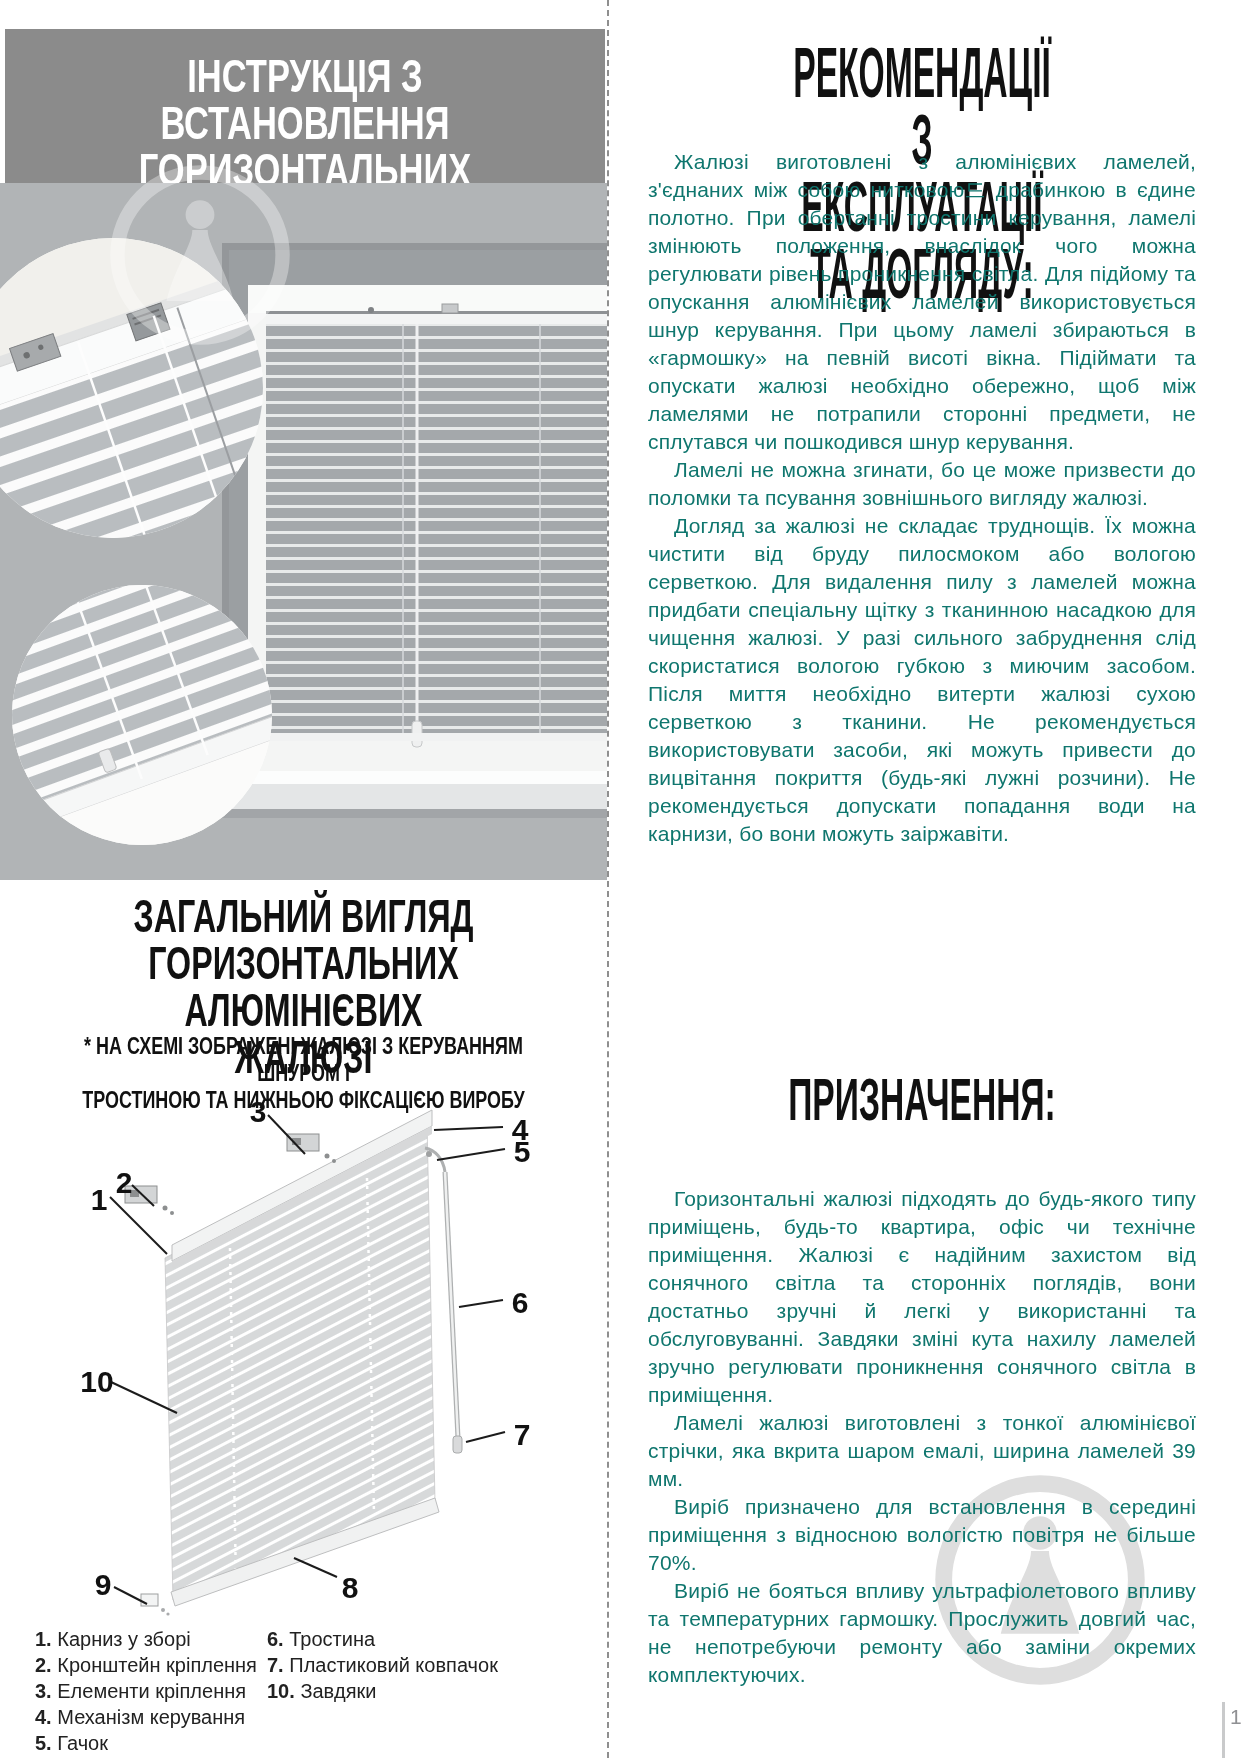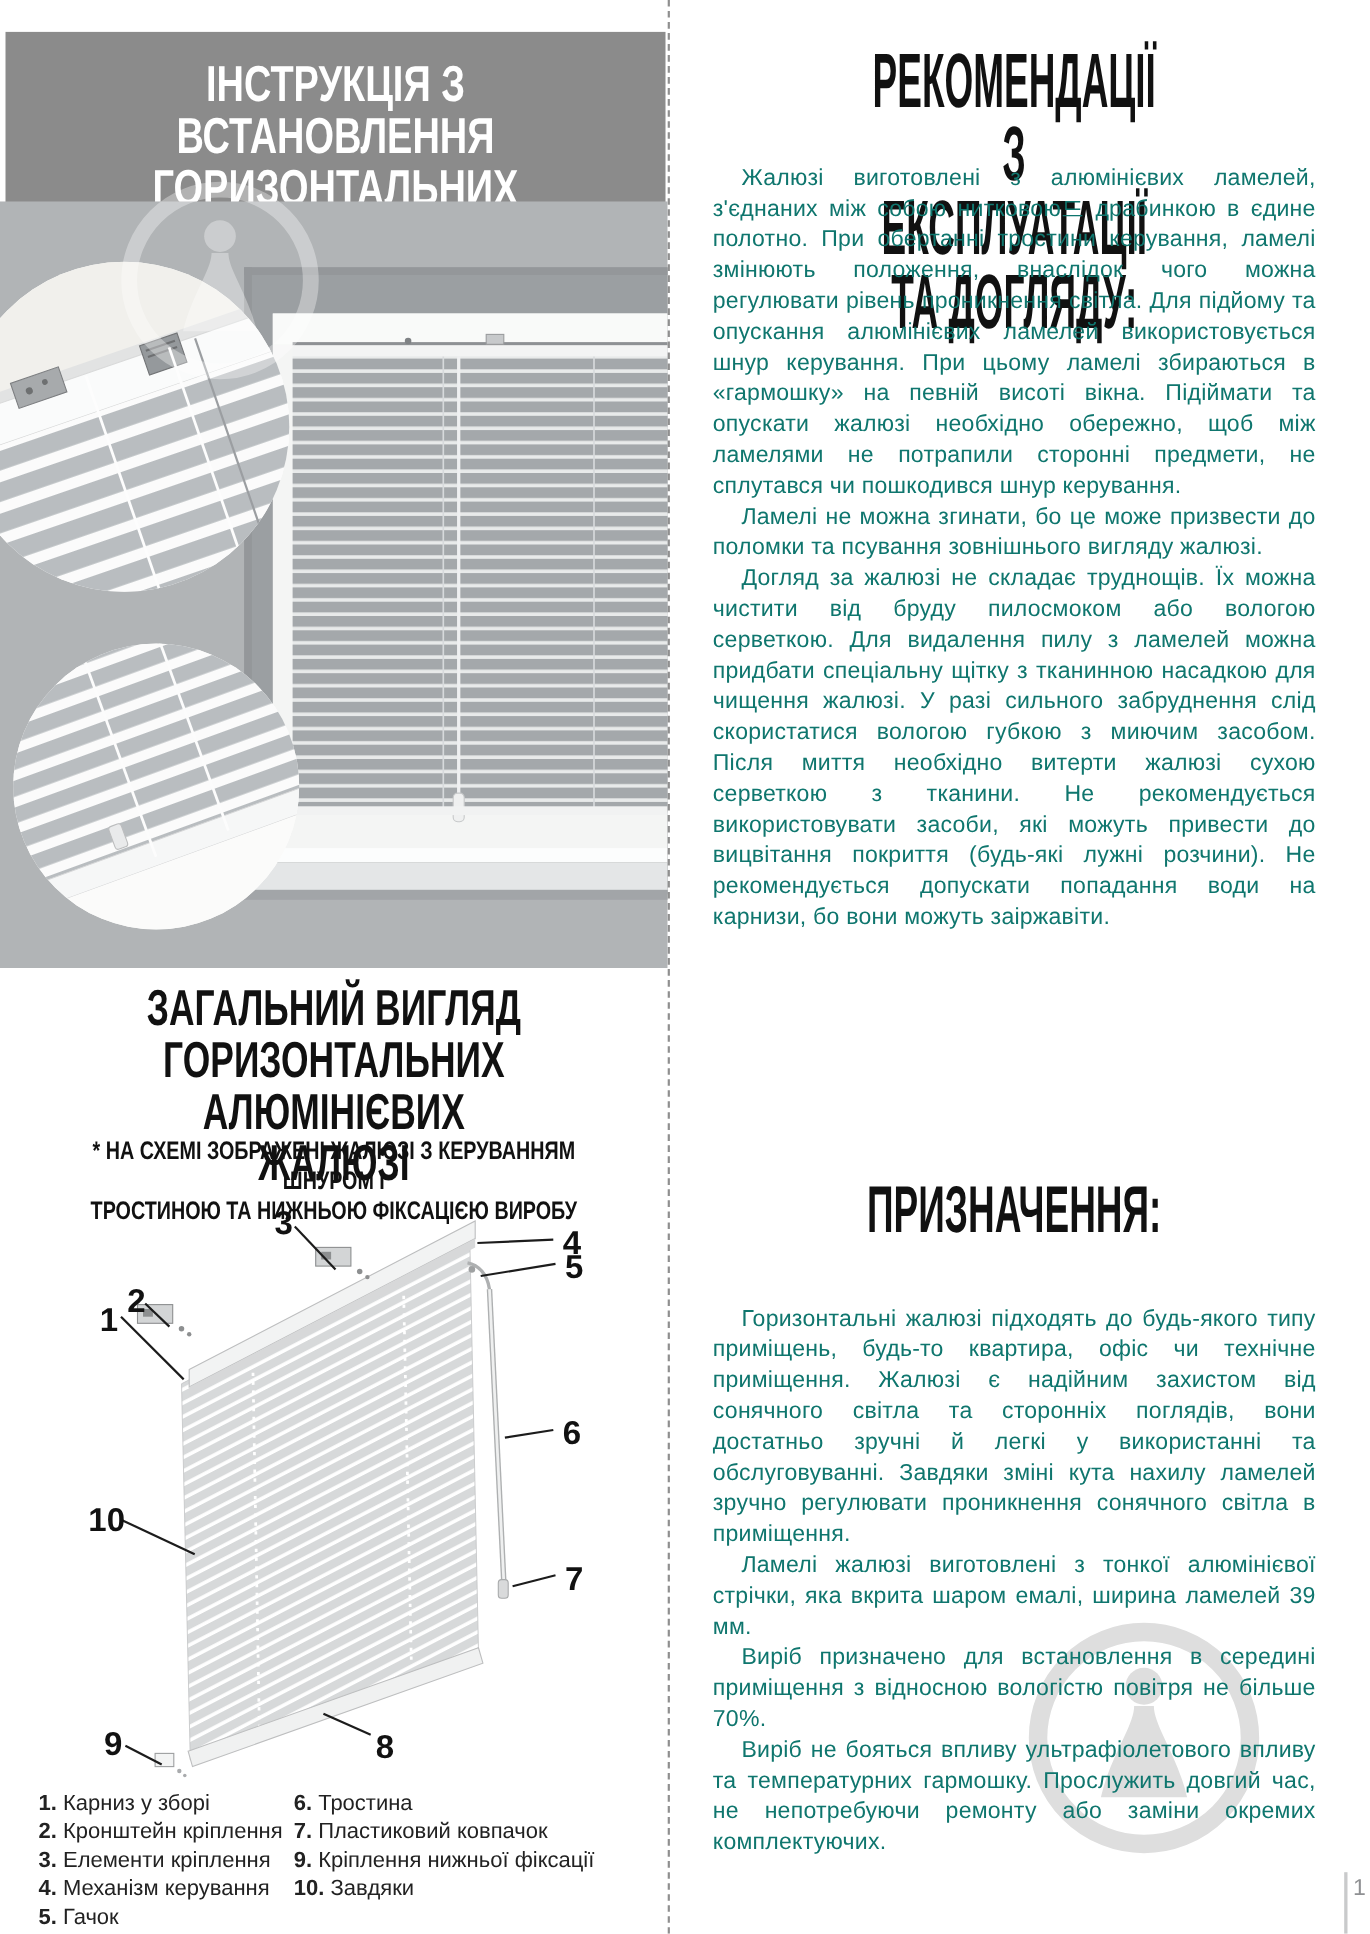--- a/index.html
+++ b/index.html
@@ -231,21 +231,20 @@
     <div class="c1">
       <div class="lrow"><b>1.</b> <span>Карниз у зборі</span></div>
       <div class="lrow"><b>2.</b> <span>Кронштейн кріплення</span></div>
       <div class="lrow"><b>3.</b> <span>Елементи кріплення</span></div>
       <div class="lrow"><b>4.</b> <span>Механізм керування</span></div>
       <div class="lrow"><b>5.</b> <span>Гачок</span></div>
     </div>
     <div class="c2">
       <div class="lrow"><b>6.</b> <span>Тростина</span></div>
       <div class="lrow"><b>7.</b> <span>Пластиковий ковпачок</span></div>
-      <div class="lrow"><b>9.</b> <span>Кріплення нижньої фіксації</span></div>
       <div class="lrow"><b>10.</b> <span>Завдяки</span></div>
     </div>
   </div>
 
   <div class="watermark wm2">
     <svg width="224" height="224" viewBox="-100 -100 200 200">
       <circle r="86" fill="none" stroke="currentColor" stroke-width="15"></circle>
       <circle cy="-42" r="15" fill="currentColor"></circle>
       <path d="M -8,-26 C -8,-10 -27,14 -35,48 L 35,48 C 27,14 8,-10 8,-26 Z" fill="currentColor"></path>
     </svg>

